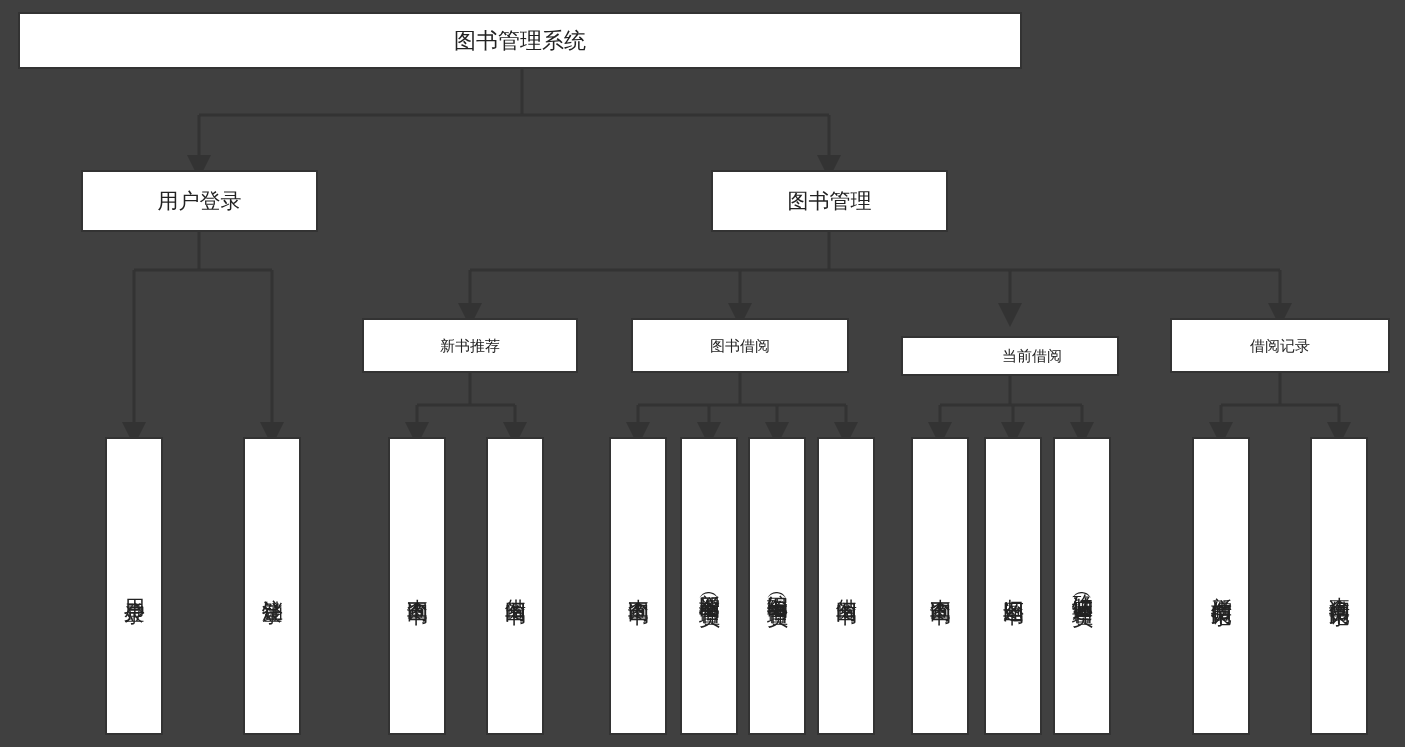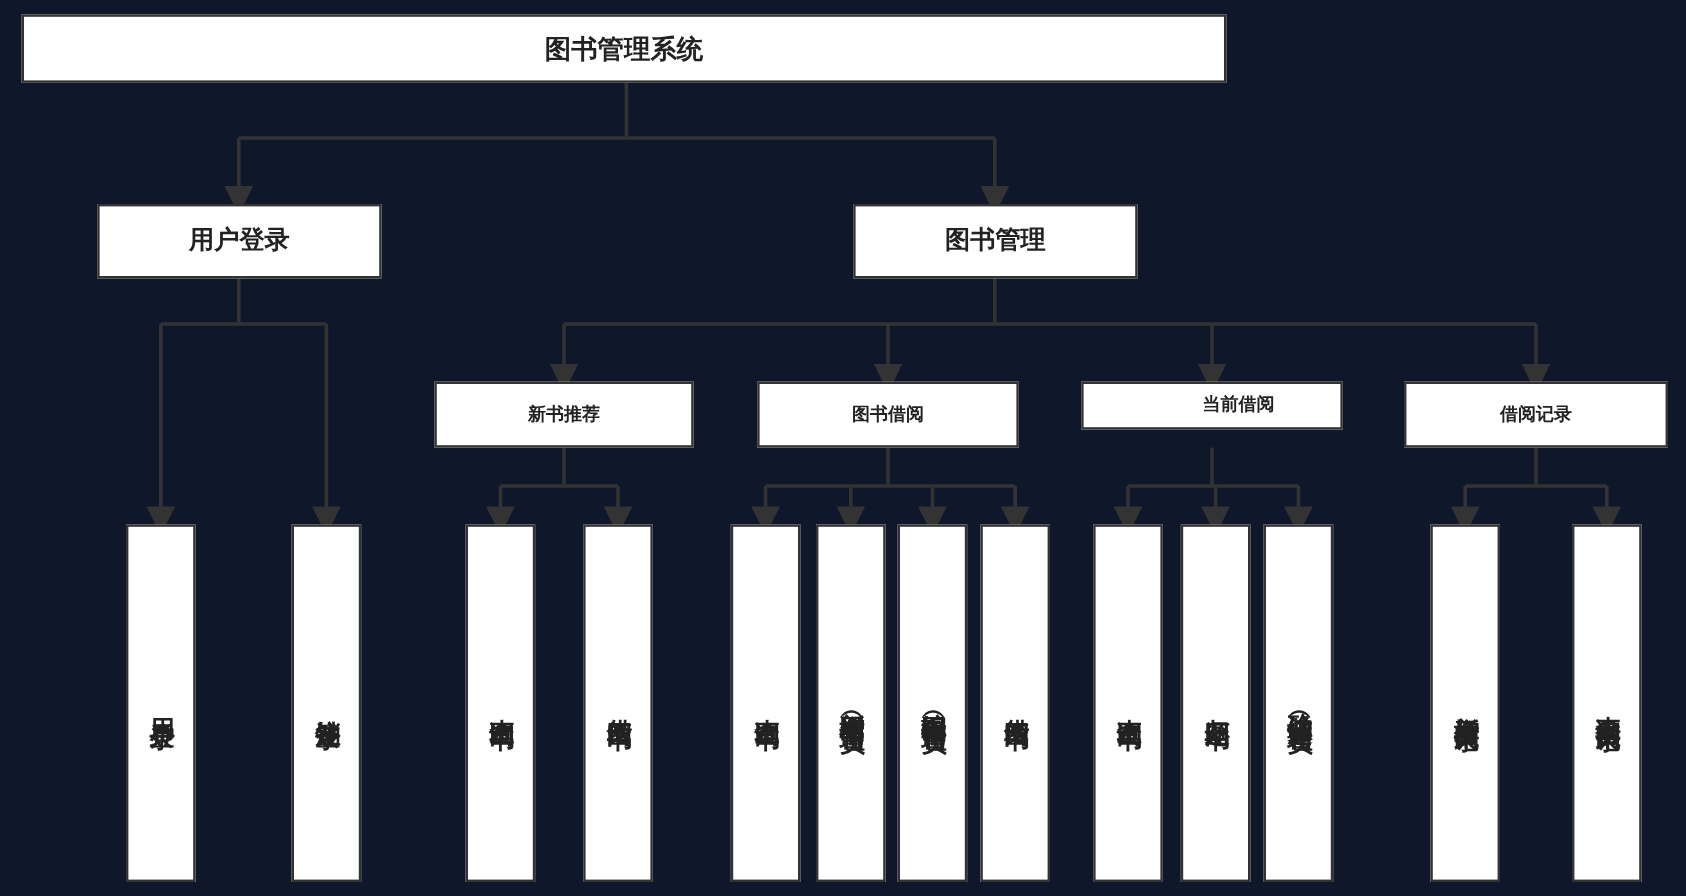--- a/index.html
+++ b/index.html
@@ -7,23 +7,22 @@
     padding: 0;
     background: #ffffff;
   }
   body {
     font-family: "Liberation Sans", "DejaVu Sans", sans-serif;
   }
   #canvas {
     position: relative;
     width: 1405px;
     height: 747px;
-    background: #0f172a;
+    background: #404040;
     overflow: hidden;
-    font-weight: bold;
   }
   svg.wires {
     position: absolute;
     left: 0;
     top: 0;
     width: 1405px;
     height: 747px;
     pointer-events: none;
   }
   .node {
@@ -125,21 +124,21 @@
       </div>
       <div class="node level2" style="left: 711px; top: 170px; width: 237px; height: 62px;">
         <div class="node-label">图书管理</div>
       </div>
       <div class="node level3" style="left: 362px; top: 318px; width: 216px; height: 55px;">
         <div class="node-label">新书推荐</div>
       </div>
       <div class="node level3" style="left: 631px; top: 318px; width: 218px; height: 55px; justify-content: center;">
         <div class="node-label">图书借阅</div>
       </div>
-      <div class="node level3" style="left: 901px; top: 318px; width: 218px; height: 40px; padding-left: 44px;">
+      <div class="node level3" style="left: 901px; top: 336px; width: 218px; height: 40px; padding-left: 44px;">
         <div class="node-label">当前借阅</div>
       </div>
       <div class="node level3" style="left: 1170px; top: 318px; width: 220px; height: 55px;">
         <div class="node-label">借阅记录</div>
       </div>
       <div class="node leaf" style="left: 105px; top: 437px; width: 58px; height: 298px;">
         <div class="node-label">用户登录</div>
       </div>
       <div class="node leaf" style="left: 243px; top: 437px; width: 58px; height: 298px;">
         <div class="node-label">注销登录</div>

